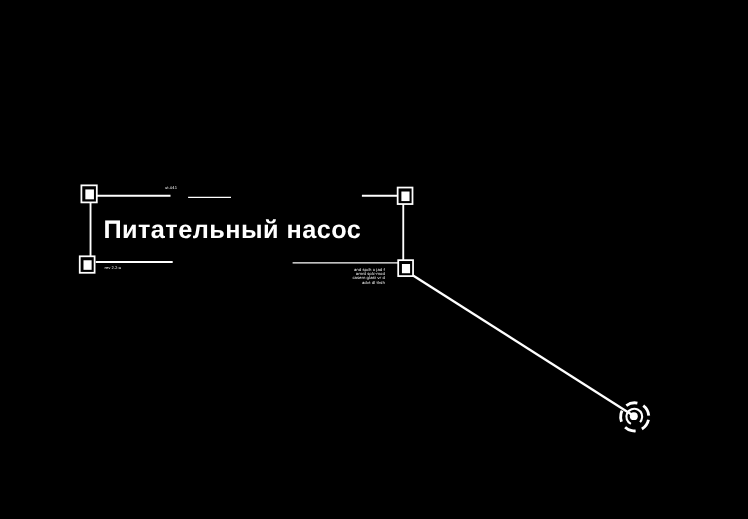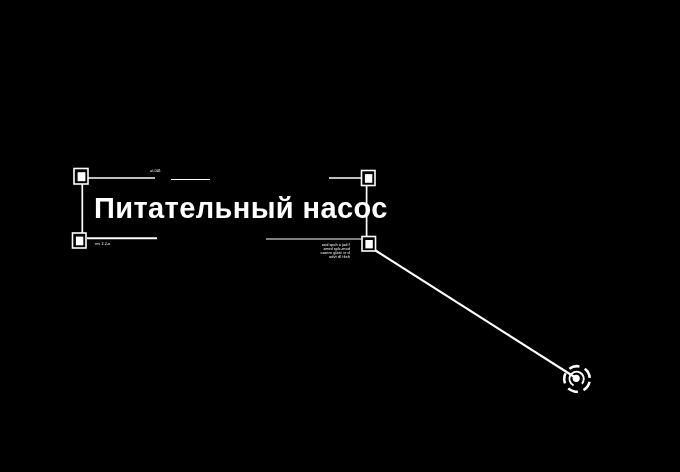--- a/index.html
+++ b/index.html
@@ -9,21 +9,21 @@
   *{margin:0;padding:0;box-sizing:border-box;}
   html,body{width:680px;height:472px;background:var(--bg);overflow:hidden;}
   body{position:relative;font-family:"Liberation Sans",sans-serif;}
   .stage{position:absolute;inset:0;width:680px;height:472px;}
   svg.overlay{position:absolute;left:0;top:0;width:680px;height:472px;display:block;}
   .hud-title{
     position:absolute;
     left:94px;
     top:197px;
     color:var(--fg);
-    font-size:29px;
+    font-size:23px;
     line-height:23px;
     font-weight:bold;
     letter-spacing:0.4px;
     white-space:nowrap;
   }
   .micro{
     position:absolute;
     color:var(--fg);
     font-family:"DejaVu Sans",sans-serif;
     font-size:8px;

